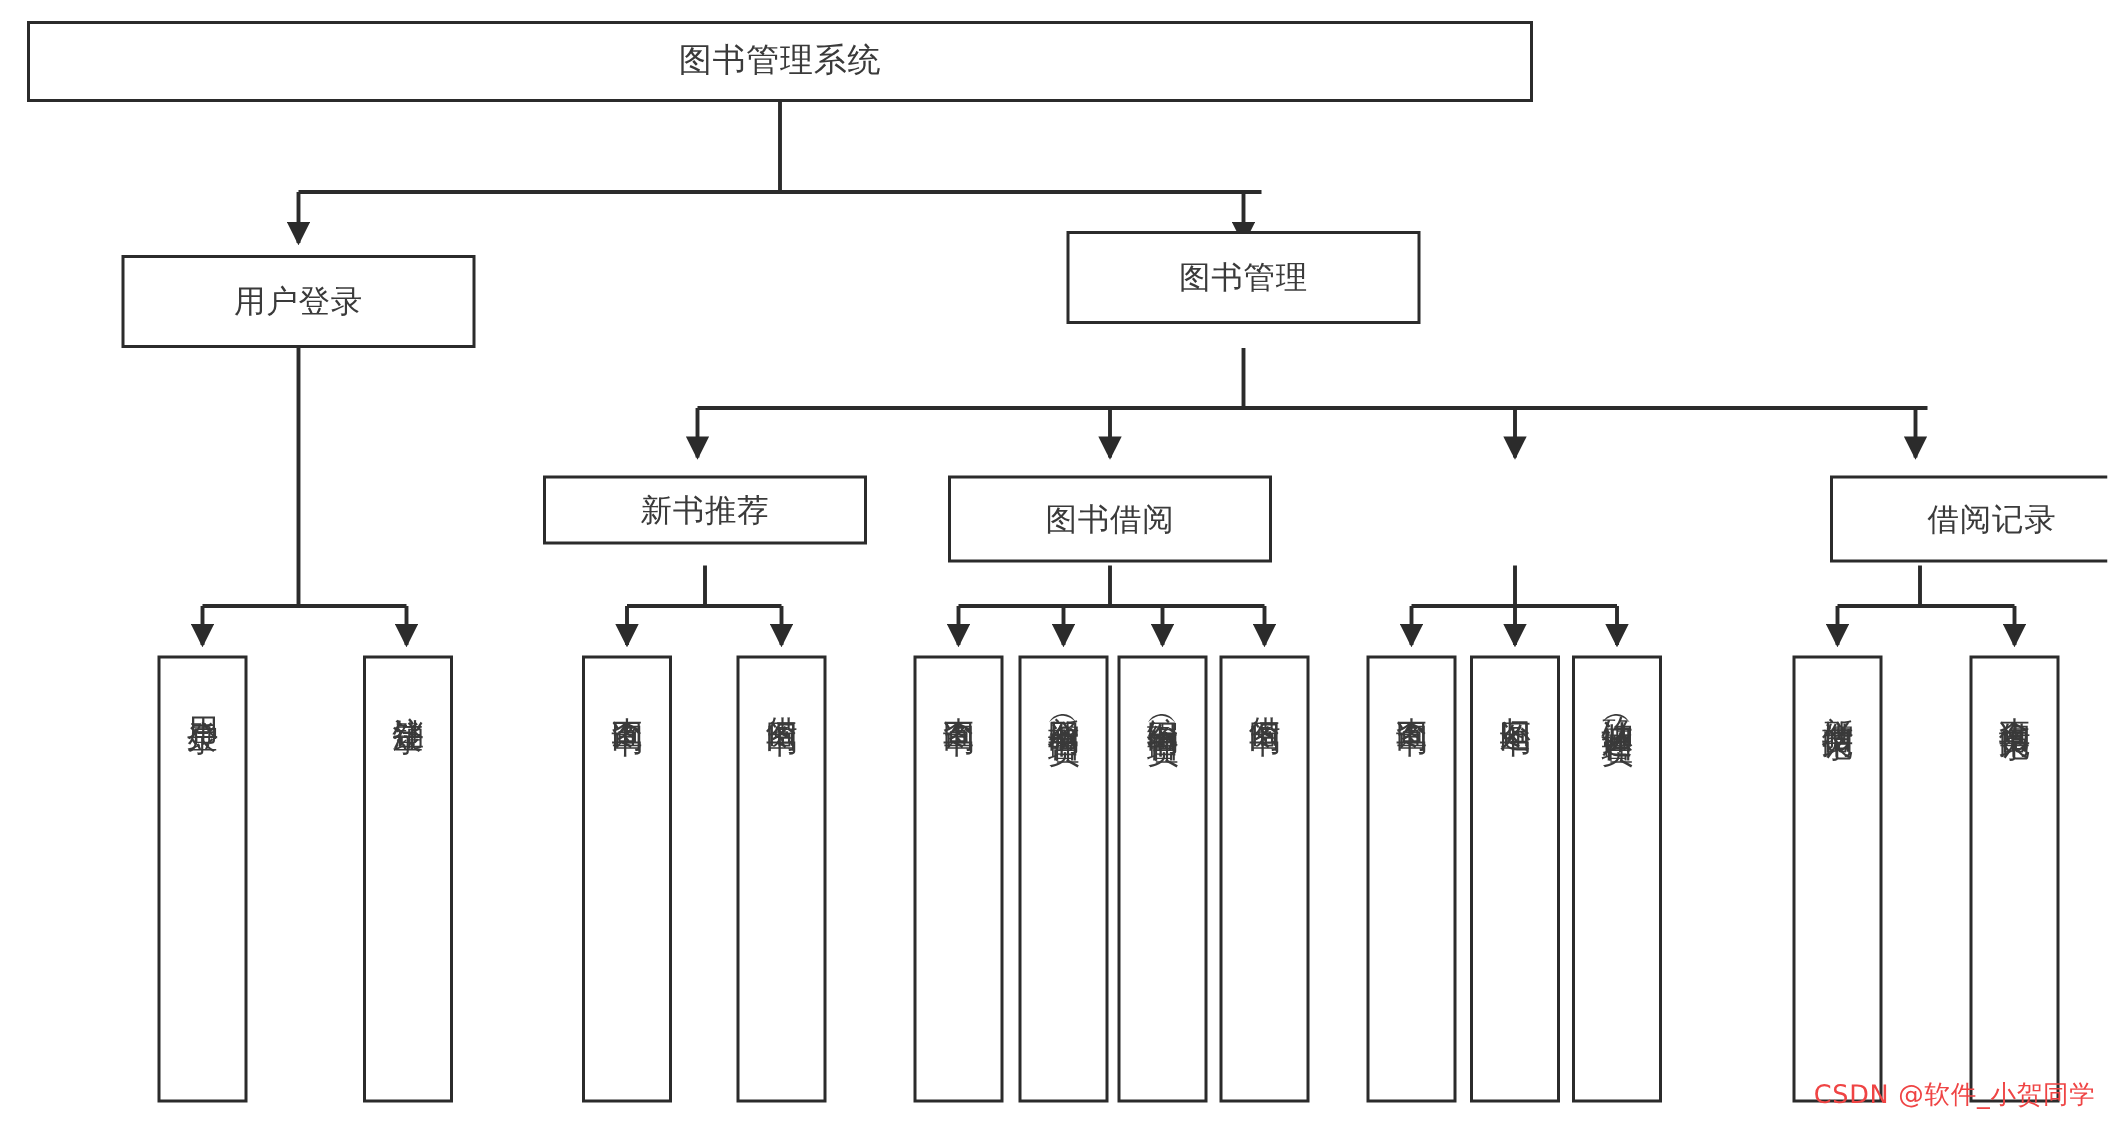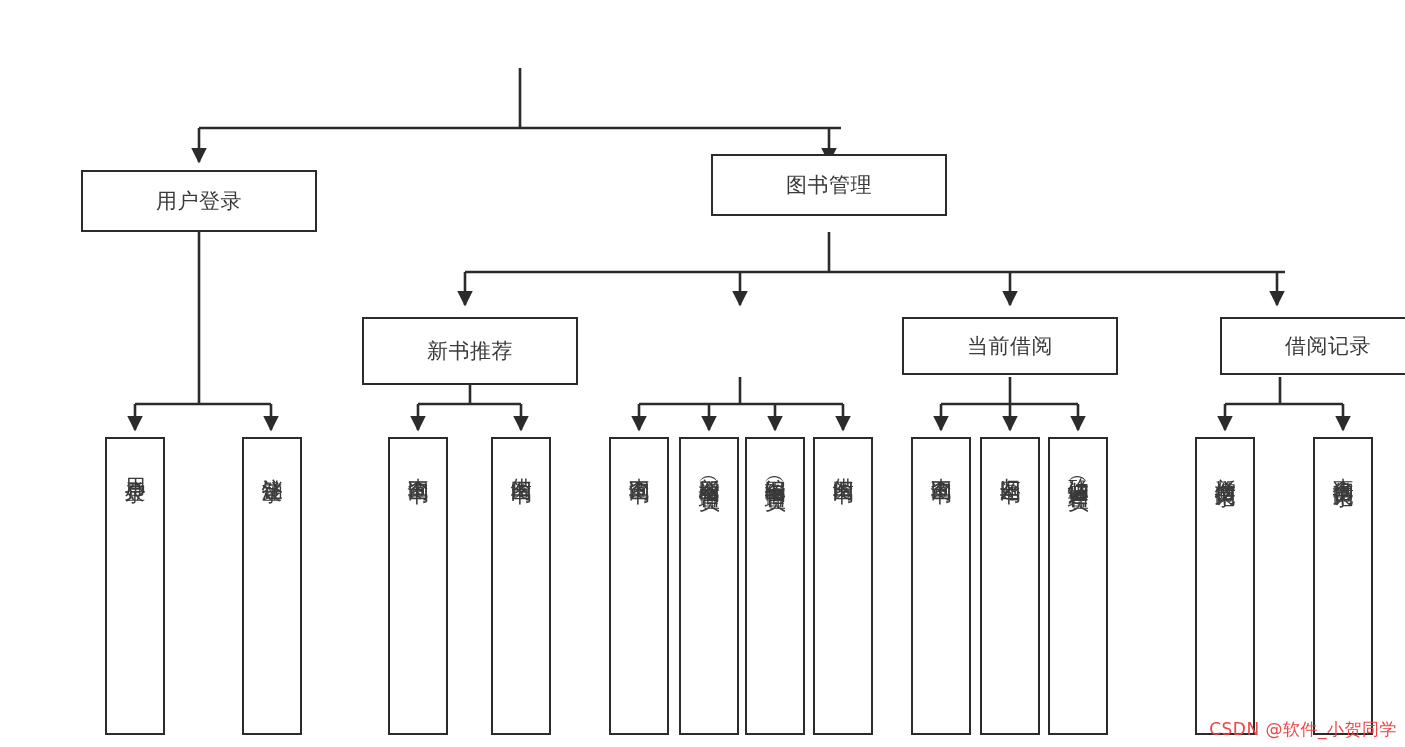--- a/index.html
+++ b/index.html
@@ -118,33 +118,36 @@
       <path d="M 1010 404 L 1010 430" marker-end="url(#arrow)"></path>
       <path d="M 1078 404 L 1078 430" marker-end="url(#arrow)"></path>
 
       <path d="M 1280 377 L 1280 404"></path>
       <path d="M 1225 404 L 1343 404"></path>
       <path d="M 1225 404 L 1225 430" marker-end="url(#arrow)"></path>
       <path d="M 1343 404 L 1343 430" marker-end="url(#arrow)"></path>
     </g>
   </svg>
 
+  <div class="node horiz root" style="left:18px; top:14px; width:1004px; height:54px;">
+    <span class="label">图书管理系统</span>
+  </div>
 
   <div class="node horiz" style="left:81px; top:170px; width:236px; height:62px;">
     <span class="label">用户登录</span>
   </div>
   <div class="node horiz" style="left:711px; top:154px; width:236px; height:62px;">
     <span class="label">图书管理</span>
   </div>
 
-  <div class="node horiz" style="left:362px; top:317px; width:216px; height:68px;">
+  <div class="node horiz" style="left:362px; top:317px; width:216px; height:46px;">
     <span class="label">新书推荐</span>
   </div>
-  <div class="node horiz" style="left:902px; top:317px; width:216px; height:58px;">
-    <span class="label">当前借阅</span>
+  <div class="node horiz" style="left:632px; top:317px; width:216px; height:58px;">
+    <span class="label">图书借阅</span>
   </div>
   <div class="node horiz" style="left:1172px; top:317px; width:216px; height:58px;margin-left:48px;">
     <span class="label">借阅记录</span>
   </div>
 
   <div class="node vert" style="left:105px; top:437px; width:60px; height:298px;">
     <span class="label">用户登录</span>
   </div>
   <div class="node vert" style="left:242px; top:437px; width:60px; height:298px;">
     <span class="label">注销登录</span>

